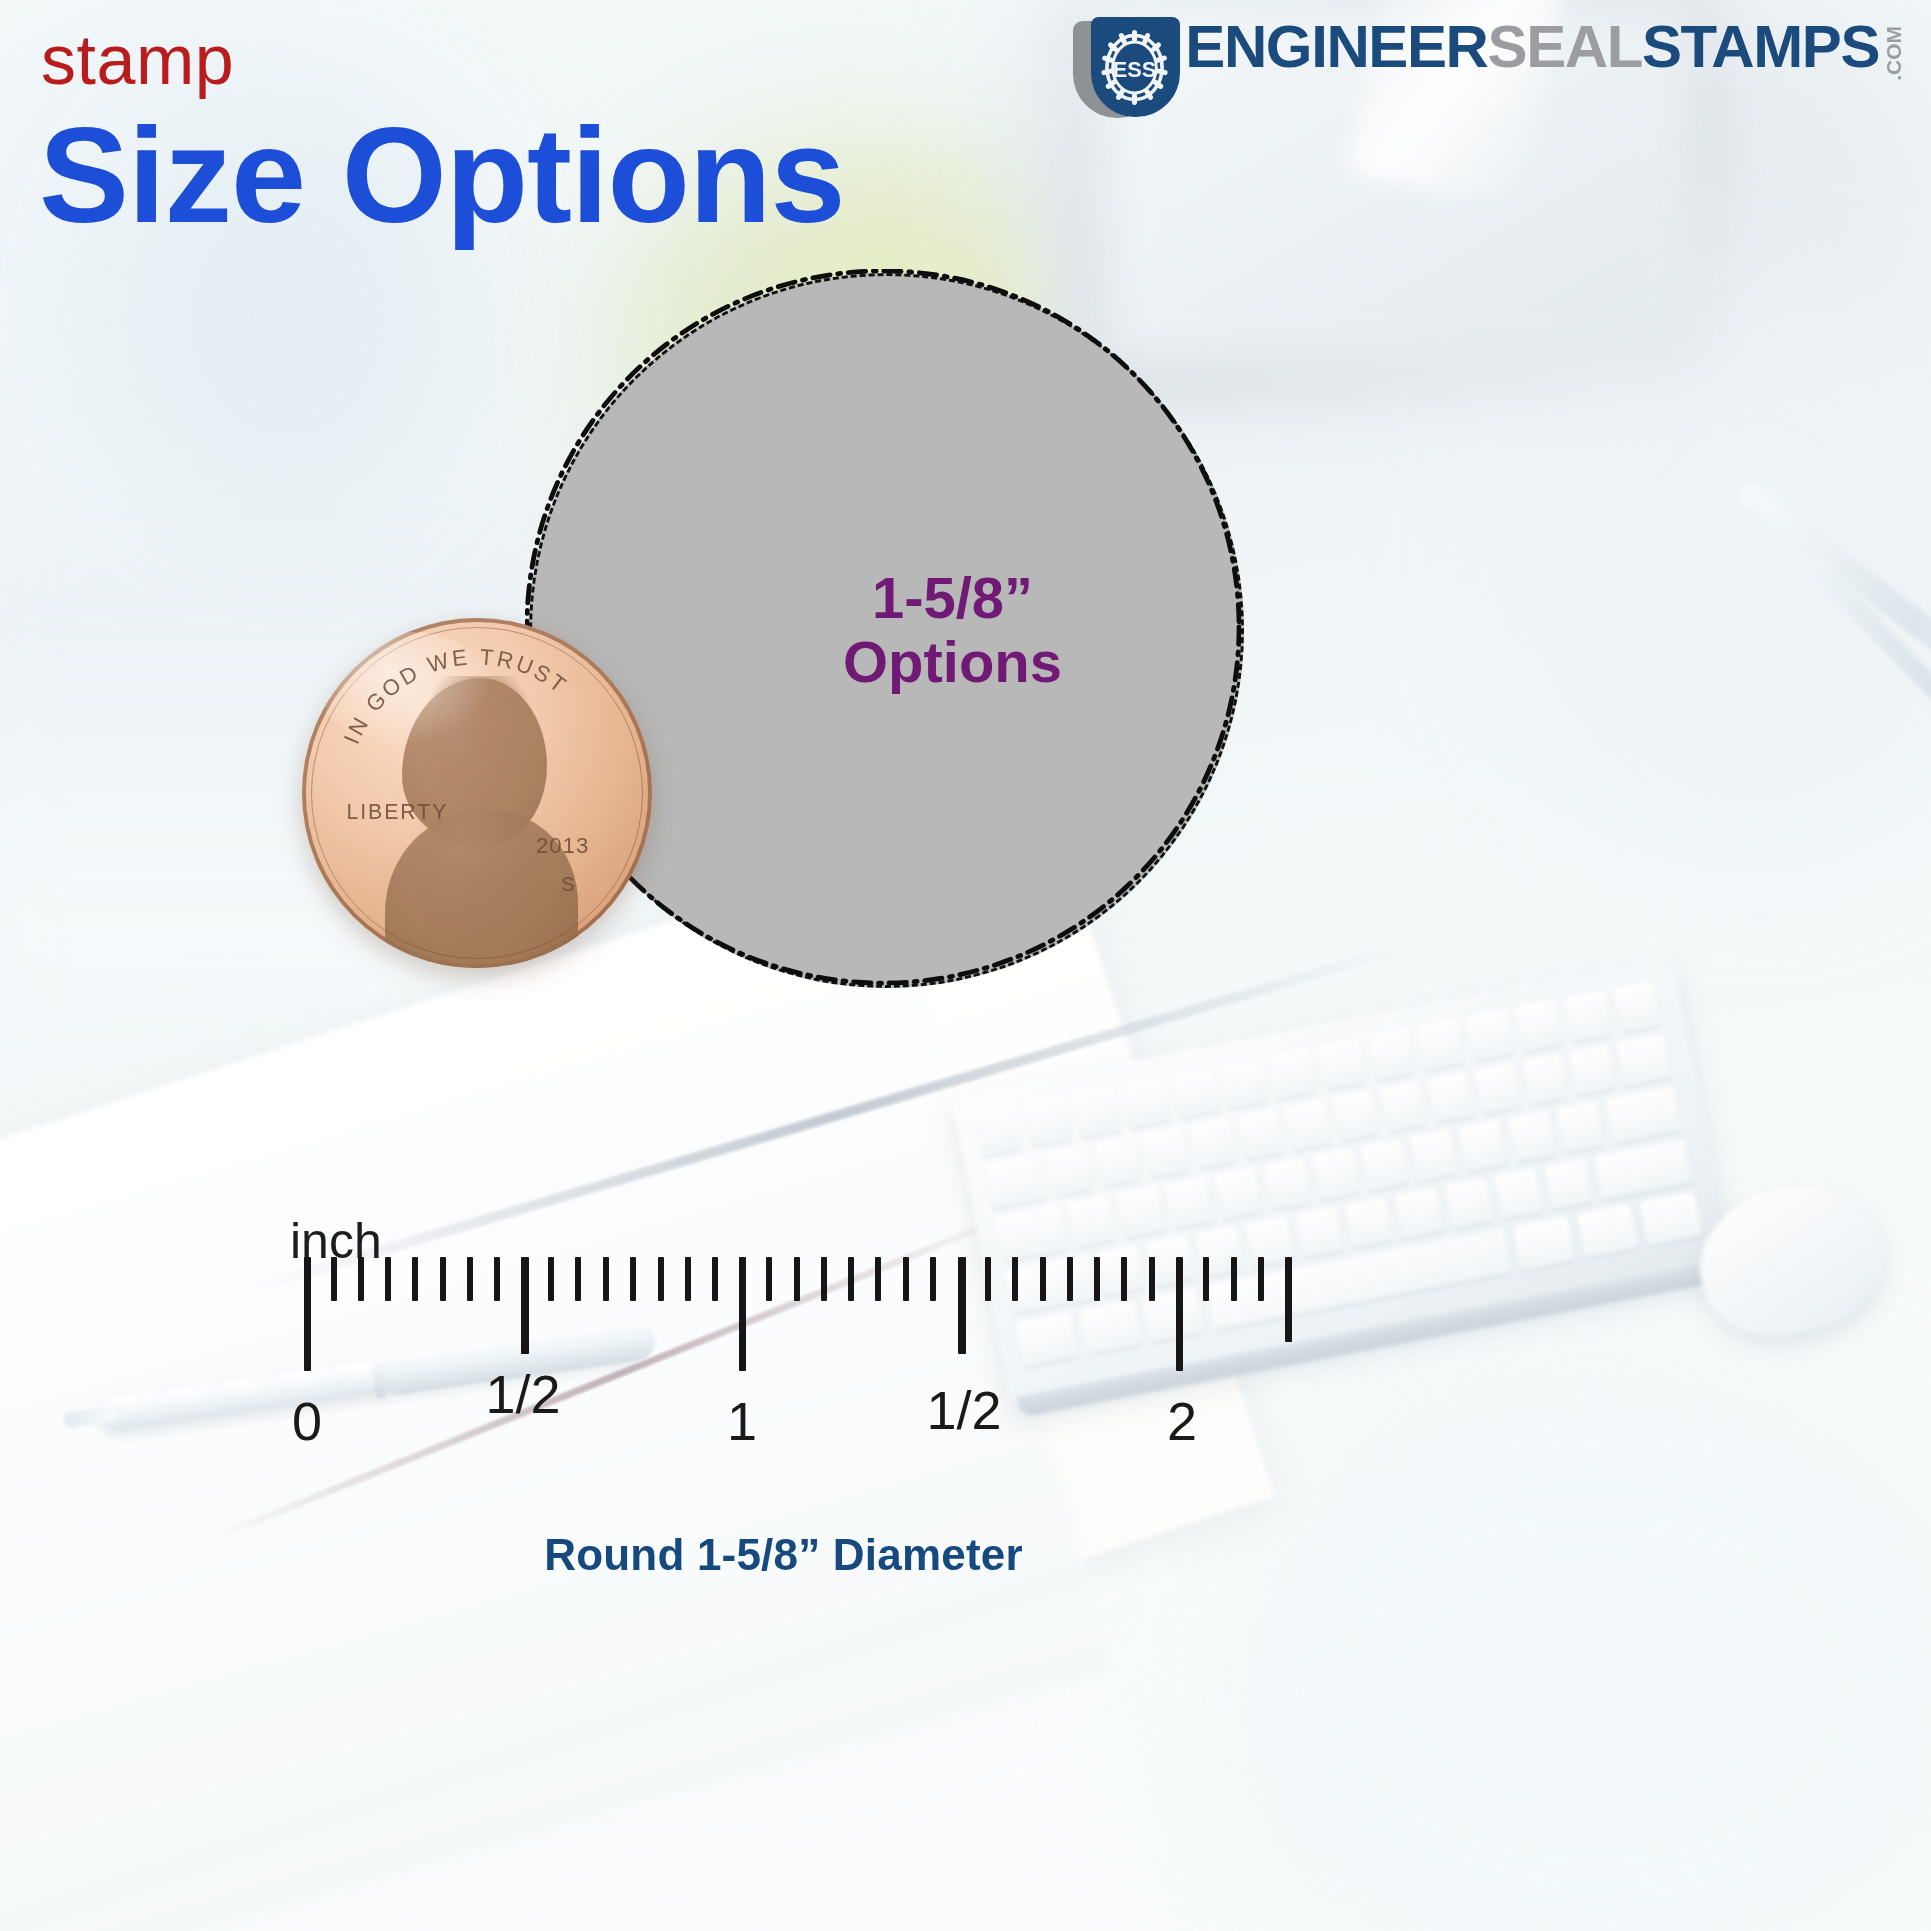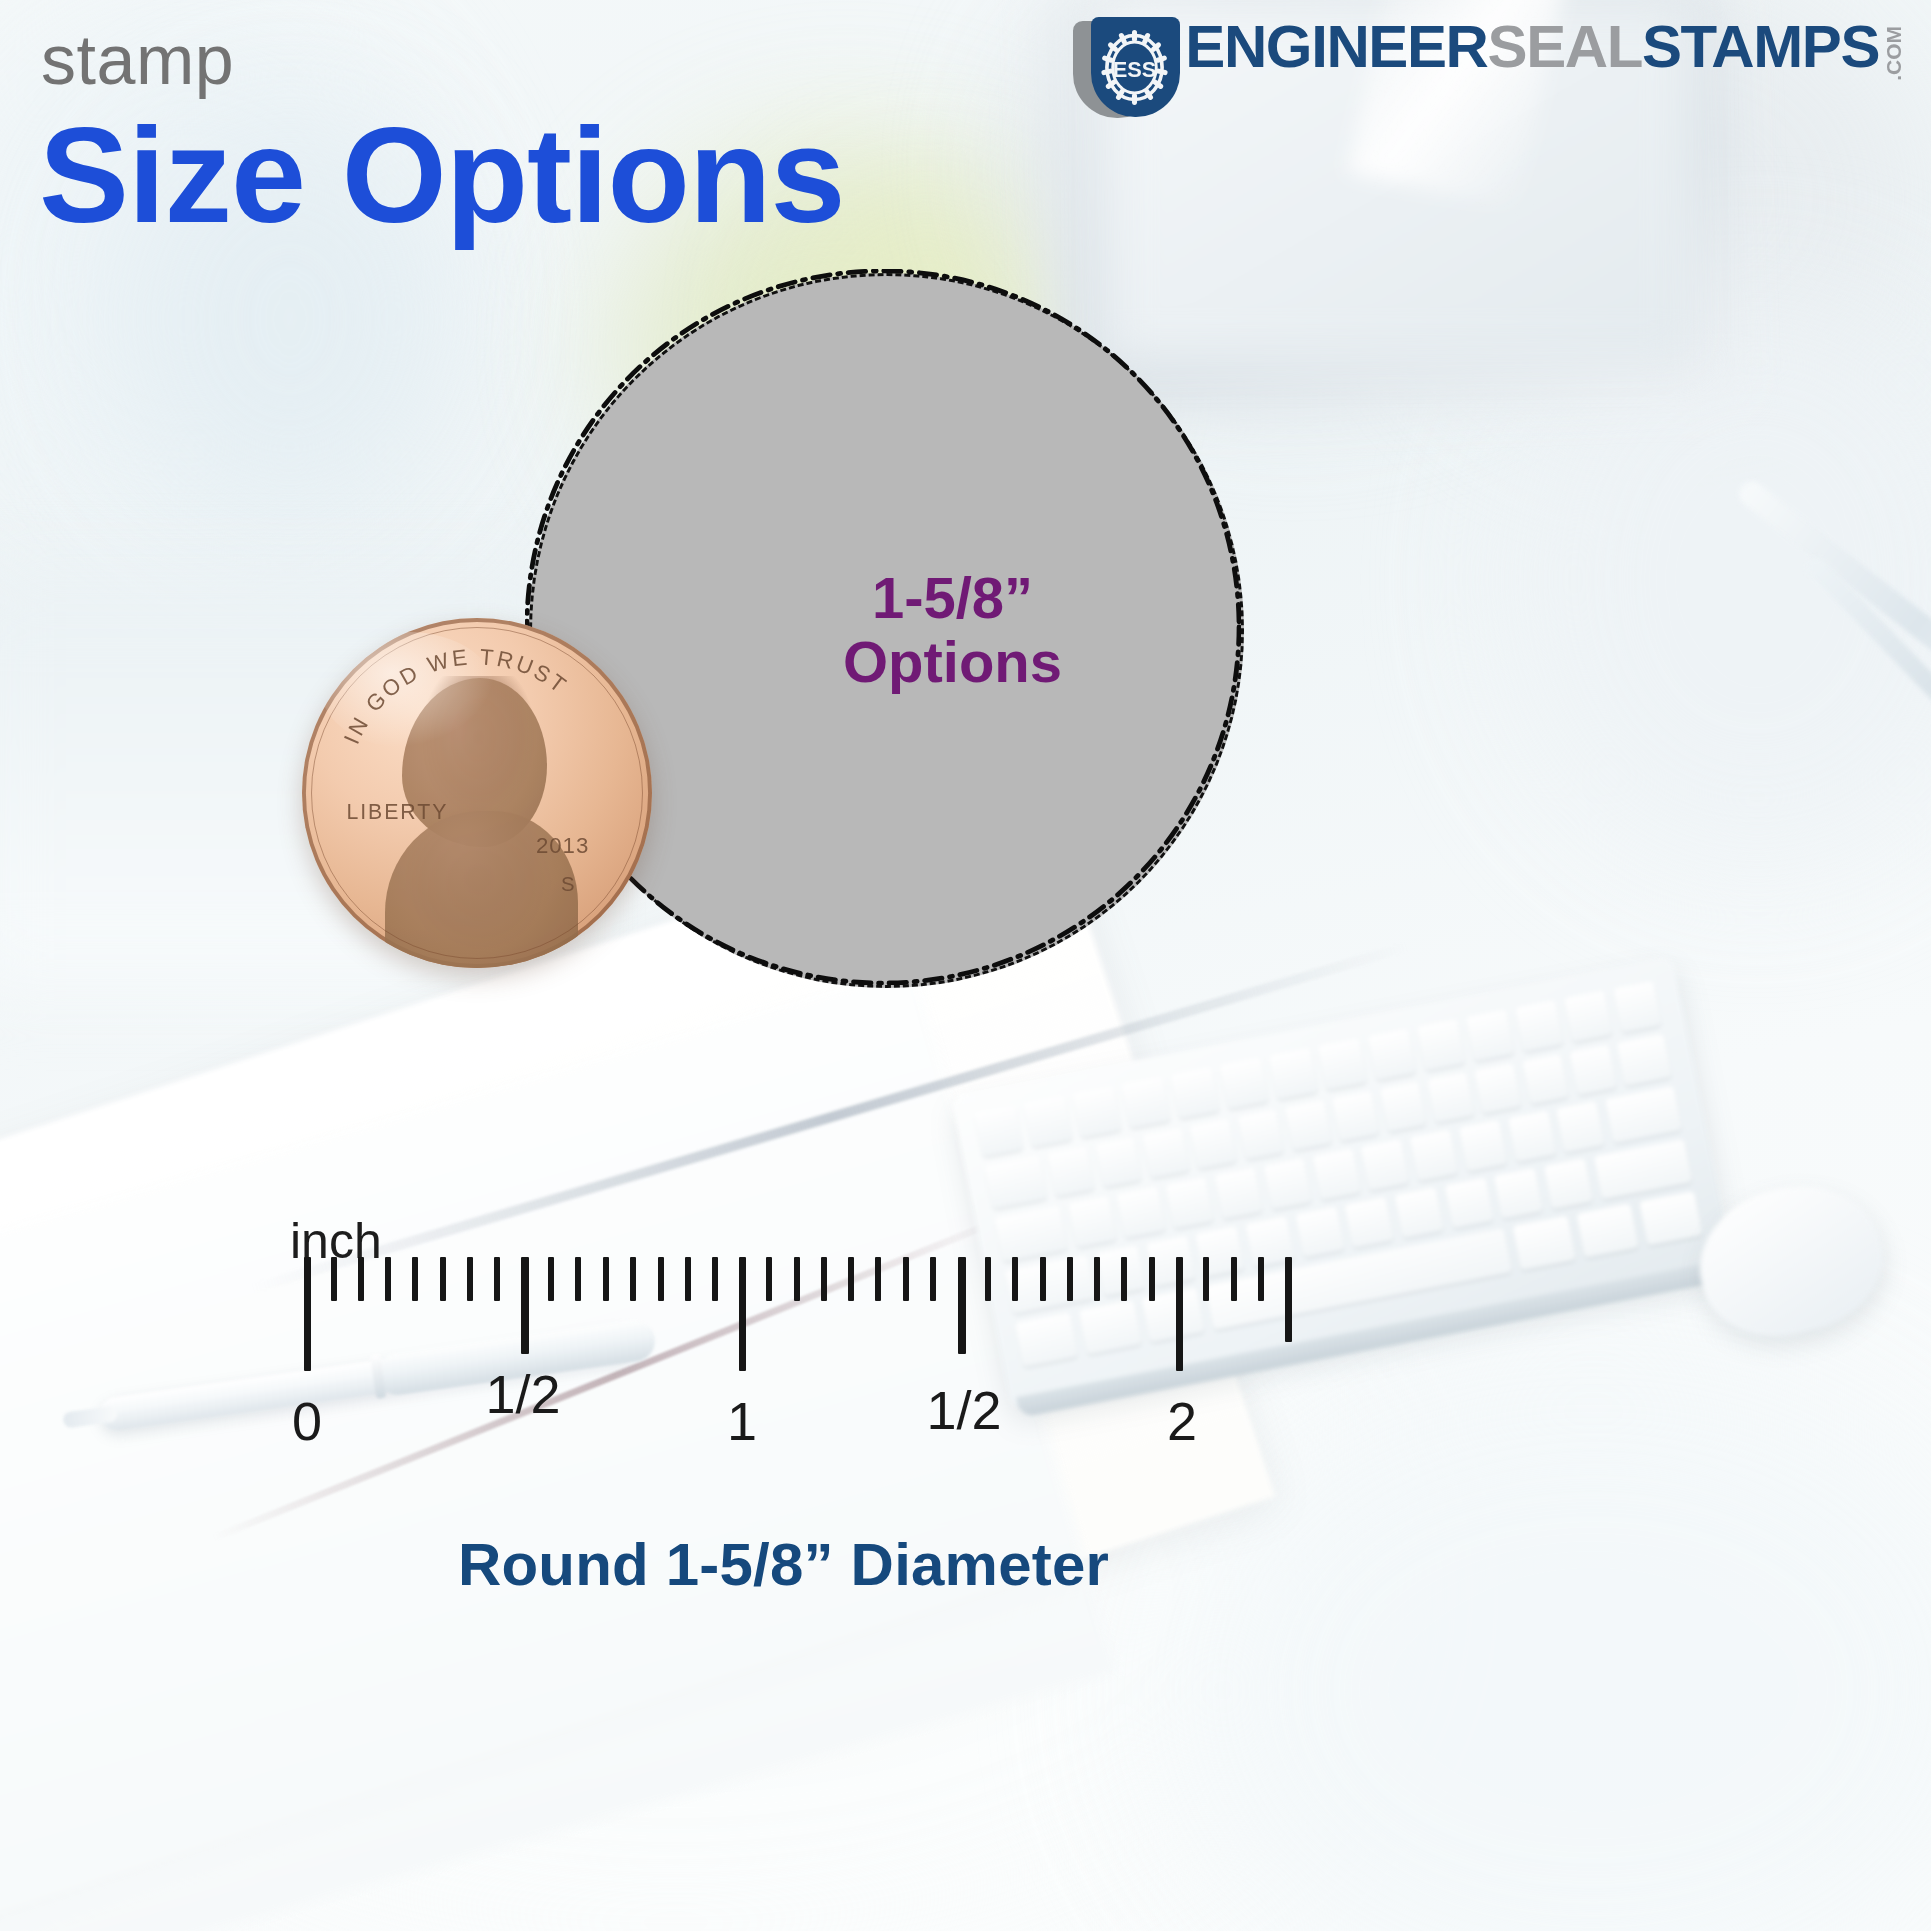--- a/index.html
+++ b/index.html
@@ -131,21 +131,21 @@
   }
   .sheen{
     position:absolute;left:1371px;top:-58px;width:174px;height:251px;
     background:linear-gradient(115deg,rgba(255,255,255,0),rgba(255,255,255,.95),rgba(255,255,255,0));
     filter:blur(9.7px);transform:rotate(12deg);
   }
 
   
   .stamp-word{
     position:absolute;left:41px;top:25px;
-    font-size:70px;color:#737373;font-weight:400;letter-spacing:0.5px;line-height:1;
+    font-size:70px;color:#b91c1c;font-weight:400;letter-spacing:0.5px;line-height:1;
   }
   .page-title{
     position:absolute;left:39px;top:105px;
     font-size:135px;font-weight:800;color:#1d4ed8;letter-spacing:-1px;line-height:1.05;
   }
 
   
   .logo{position:absolute;right:27px;top:17.4px;height:104px;display:flex;align-items:flex-start;}
   .logo-badge{position:relative;width:110px;height:104px;flex:none;}
   .logo-shield-grey{
@@ -233,21 +233,21 @@
   .tick{position:absolute;background:#161616;width:5.8px;border-radius:1px;}
   .tick.major{width:6.8px;height:114px;}
   .tick.half{width:7.7px;height:97px;}
   .tick.minor{width:5.8px;height:44px;}
   .rlab{
     position:absolute;font-size:54px;color:#1a1a1a;font-weight:400;
     transform:translateX(-50%);
   }
   .caption{
     position:absolute;left:0;right:0;top:1530px;text-align:center;
-    font-size:60px;font-weight:800;color:#16497d;letter-spacing:0.2px;
+    font-size:44px;font-weight:800;color:#16497d;letter-spacing:0.2px;
   }
   .caption-inner{display:inline-block;transform:translateX(-182px);}
 </style>
 </head>
 <body>
 
 <div id="stage">
 
   <div class="bg-layer">
     <div class="bg-base"></div>

